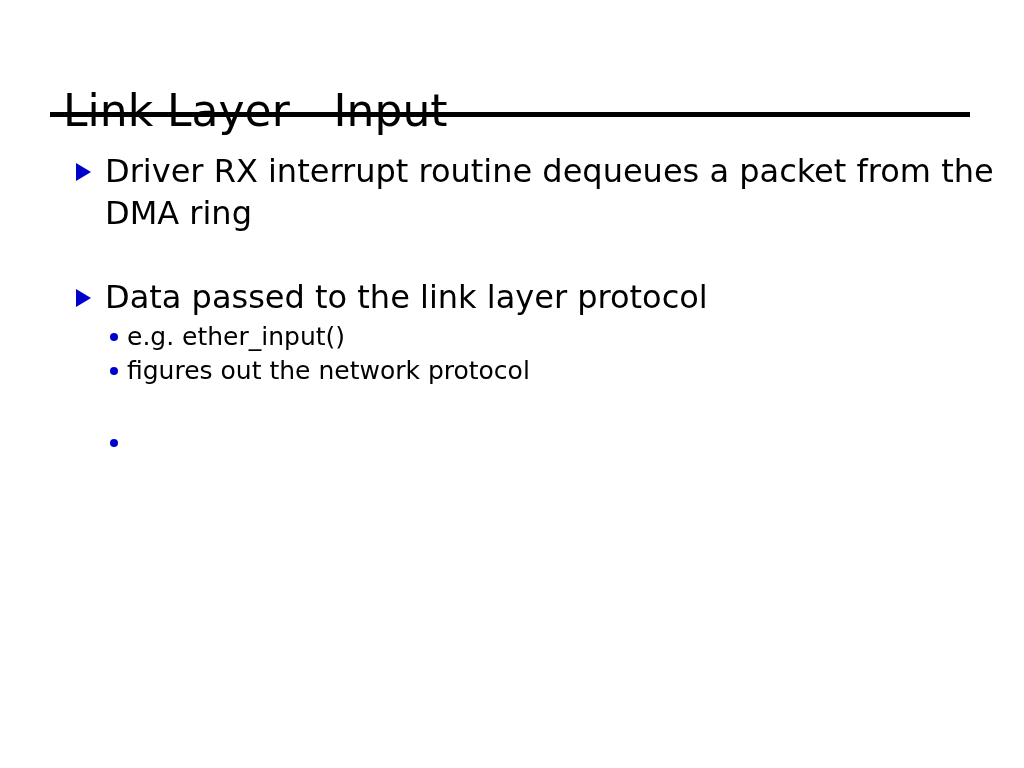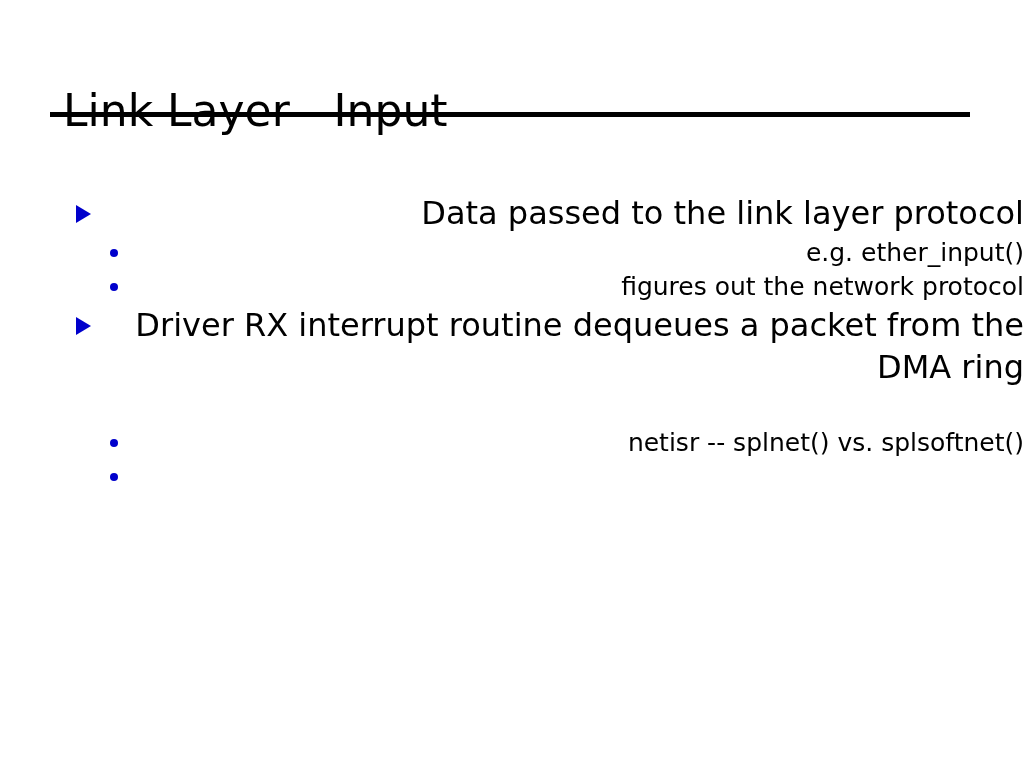--- a/index.html
+++ b/index.html
@@ -13,21 +13,20 @@
     overflow: hidden;
     font-family: "DejaVu Sans", sans-serif;
     color: #000000;
     position: relative;
   }
   .slide {
     position: relative;
     width: 1024px;
     height: 768px;
     background: #ffffff;
-    text-align: right;
   }
 
   
   .slide-title {
     position: absolute;
     left: 63px;
     top: 56px;
     font-size: 44px;
     line-height: 52px;
     font-weight: normal;
@@ -101,50 +100,46 @@
 <body>
 
 <div class="slide">
 
   <h1 class="slide-title">Link Layer - Input</h1>
 
   <div class="title-rule"></div>
 
   <div class="body-list">
 
+    <div class="bullet-group gap-1">
+      <div class="bullet-l1">
+        <span class="tri-icon"></span>
+        <span>Driver RX interrupt routine dequeues a packet from the DMA ring</span>
+      </div>
+    </div>
+
     <div class="bullet-group gap-2">
       <div class="bullet-l1">
         <span class="tri-icon"></span>
         <span>Data passed to the link layer protocol</span>
       </div>
       <div class="sub-list">
         <div class="bullet-l2">
           <span class="dot-icon"></span>
           <span>e.g. ether_input()</span>
         </div>
         <div class="bullet-l2">
           <span class="dot-icon"></span>
           <span>figures out the network protocol</span>
         </div>
       </div>
     </div>
 
-    <div class="bullet-group gap-1">
-      <div class="bullet-l1">
-        <span class="tri-icon"></span>
-        <span>Driver RX interrupt routine dequeues a packet from the DMA ring</span>
-      </div>
-    </div>
-
     <div class="bullet-group gap-3">
       <div class="sub-list">
-        <div class="bullet-l2">
-          <span class="dot-icon"></span>
-          <span>netisr -- splnet() vs. splsoftnet()</span>
-        </div>
         <div class="bullet-l2">
           <span class="dot-icon"></span>
         </div>
       </div>
     </div>
 
   </div>
 </div>
 
 </body></html>

